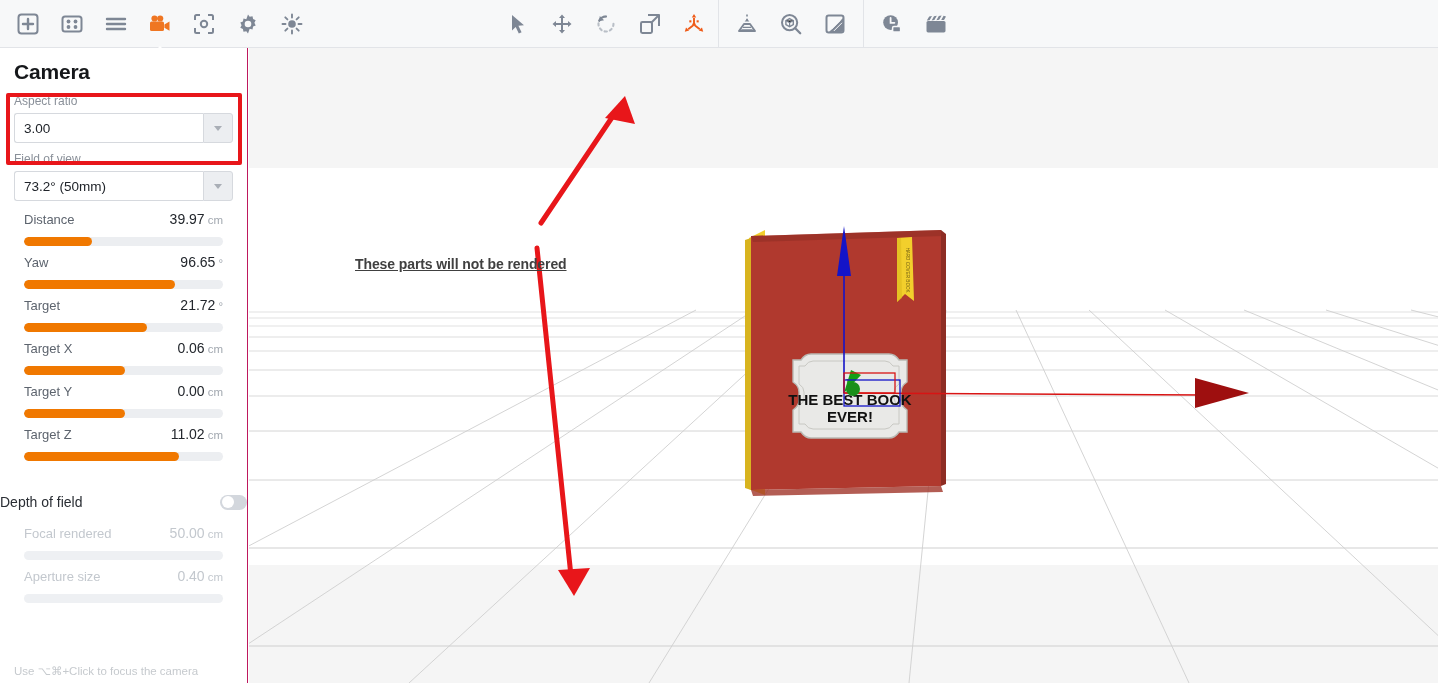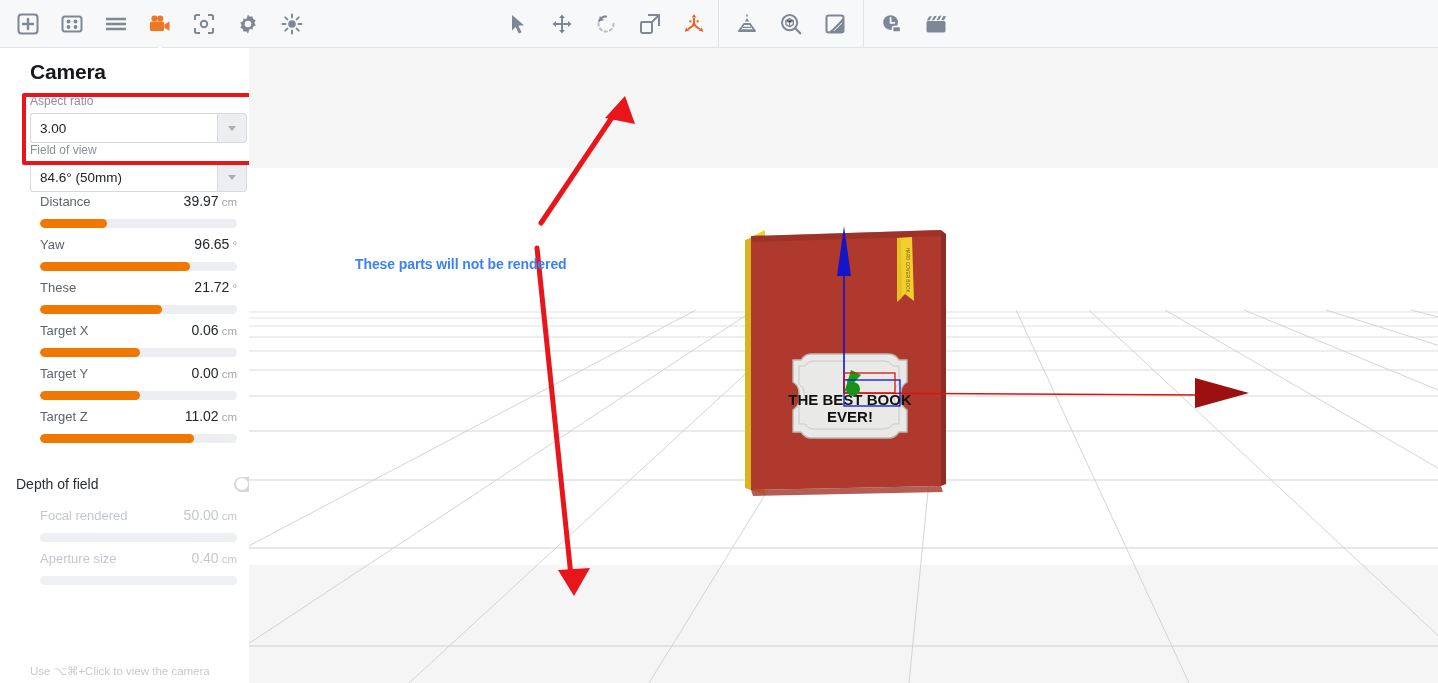--- a/index.html
+++ b/index.html
@@ -40,36 +40,36 @@
     border-left: 7px solid transparent;
     border-right: 7px solid transparent;
     border-bottom: 7px solid #ffffff;
   }
   .tb-left { padding-left: 6px; }
   .tb-mid { position: absolute; left: 496px; top: 0; }
   .tb-right { position: absolute; left: 712px; top: 0; display: flex; }
 
   
   .sidebar {
-    position: absolute; top: 48px; left: 16px;
+    position: absolute; top: 48px; left: 0;
     width: 248px; height: 635px;
     background: #ffffff;
-    border-right: 3px solid #be185d;
+    border-right: 1px solid #be185d;
     overflow: hidden;
   }
   .panel-title {
     font-size: 21px; font-weight: bold; color: #15171a;
     padding: 12px 0 10px 14px; letter-spacing: -0.2px;
   }
   .field-group { padding: 0 14px; }
   .field-label {
     font-size: 12px; color: #8a9099; padding-bottom: 5px;
   }
   .select-row {
-    display: flex; height: 30px; margin-bottom: 0;
+    display: flex; height: 30px; margin-bottom: 9px;
   }
   .select-value {
     flex: 1; background: #ffffff;
     border: 1px solid #d6d9de; border-right: none;
     border-radius: 3px 0 0 3px;
     font-size: 13.5px; color: #20242a;
     display: flex; align-items: center; padding-left: 9px;
     cursor: text;
   }
   .select-arrow {
@@ -152,21 +152,22 @@
   .band-bottom { top: 517px; height: 118px; }
   .grid-svg, .model-svg, .anno-svg {
     position: absolute; left: 0; top: 0;
     width: 1189px; height: 635px;
     pointer-events: none;
   }
   .anno-text {
     position: absolute;
     left: 106px; top: 208px;
     font-size: 14px; font-weight: bold;
-    color: #3b82f6;
+    color: #404040;
+    text-decoration: underline;
     letter-spacing: -0.1px;
     white-space: nowrap;
   }
 </style>
 </head>
 <body>
 
 <div id="app">
 
   <div class="toolbar">
@@ -320,21 +321,21 @@
         <div class="select-value">3.00</div>
         <div class="select-arrow">
             <i></i>
           </div>
       </div>
     </div>
 
     <div class="field-group">
       <div class="field-label">Field of view</div>
       <div class="select-row">
-        <div class="select-value">84.6° (50mm)</div>
+        <div class="select-value">73.2° (50mm)</div>
         <div class="select-arrow">
             <i></i>
           </div>
       </div>
     </div>
 
     <div id="sliders">
         <div class="slider-block">
           <div class="slider-head">
             <span class="slider-name">Distance</span>
@@ -348,21 +349,21 @@
           <div class="slider-head">
             <span class="slider-name">Yaw</span>
             <span><span class="slider-val">96.65</span><span class="slider-unit">°</span></span>
           </div>
           <div class="slider-track">
             <div class="slider-fill" style="width:76%"></div>
           </div>
         </div>
         <div class="slider-block">
           <div class="slider-head">
-            <span class="slider-name">These</span>
+            <span class="slider-name">Target</span>
             <span><span class="slider-val">21.72</span><span class="slider-unit">°</span></span>
           </div>
           <div class="slider-track">
             <div class="slider-fill" style="width:62%"></div>
           </div>
         </div>
         <div class="slider-block">
           <div class="slider-head">
             <span class="slider-name">Target X</span>
             <span><span class="slider-val">0.06</span><span class="slider-unit">cm</span></span>
@@ -414,21 +415,21 @@
           <div class="slider-head">
             <span class="slider-name">Aperture size</span>
             <span><span class="slider-val">0.40</span><span class="slider-unit">cm</span></span>
           </div>
           <div class="slider-track">
             <div class="slider-fill" style="width:0%"></div>
           </div>
         </div>
       </div>
 
-    <div class="hint">Use ⌥⌘+Click to view the camera</div>
+    <div class="hint">Use ⌥⌘+Click to focus the camera</div>
 
     <div class="highlight-box"></div>
   </div>
 
   <div class="viewport">
 
     <div class="band band-top"></div>
     <div class="band band-bottom"></div>
 
     <svg class="grid-svg" viewBox="0 0 1189 635">

